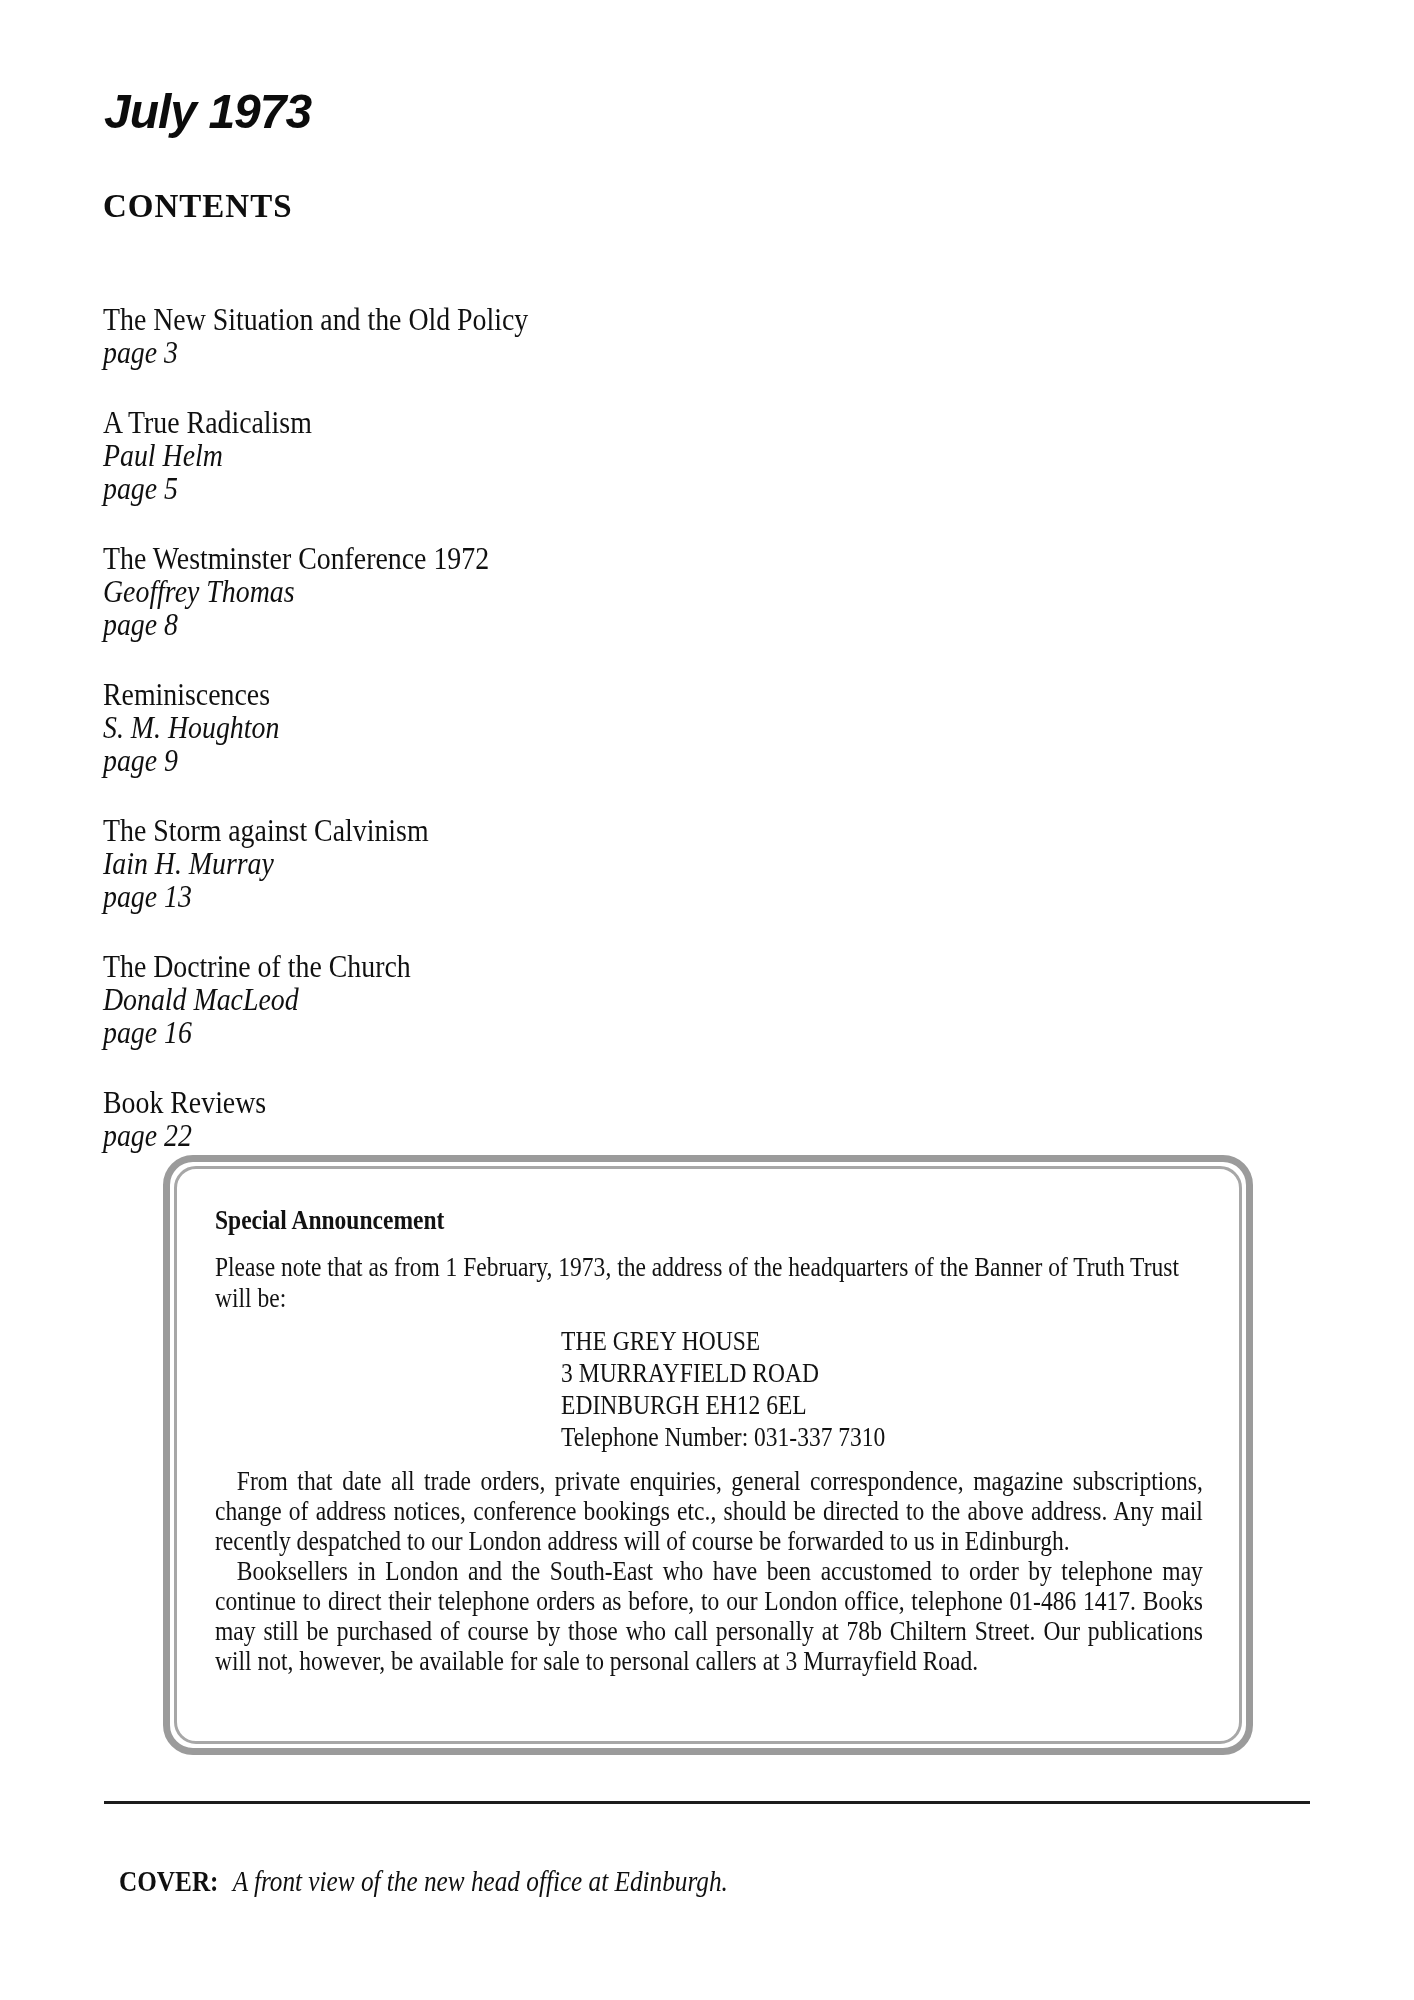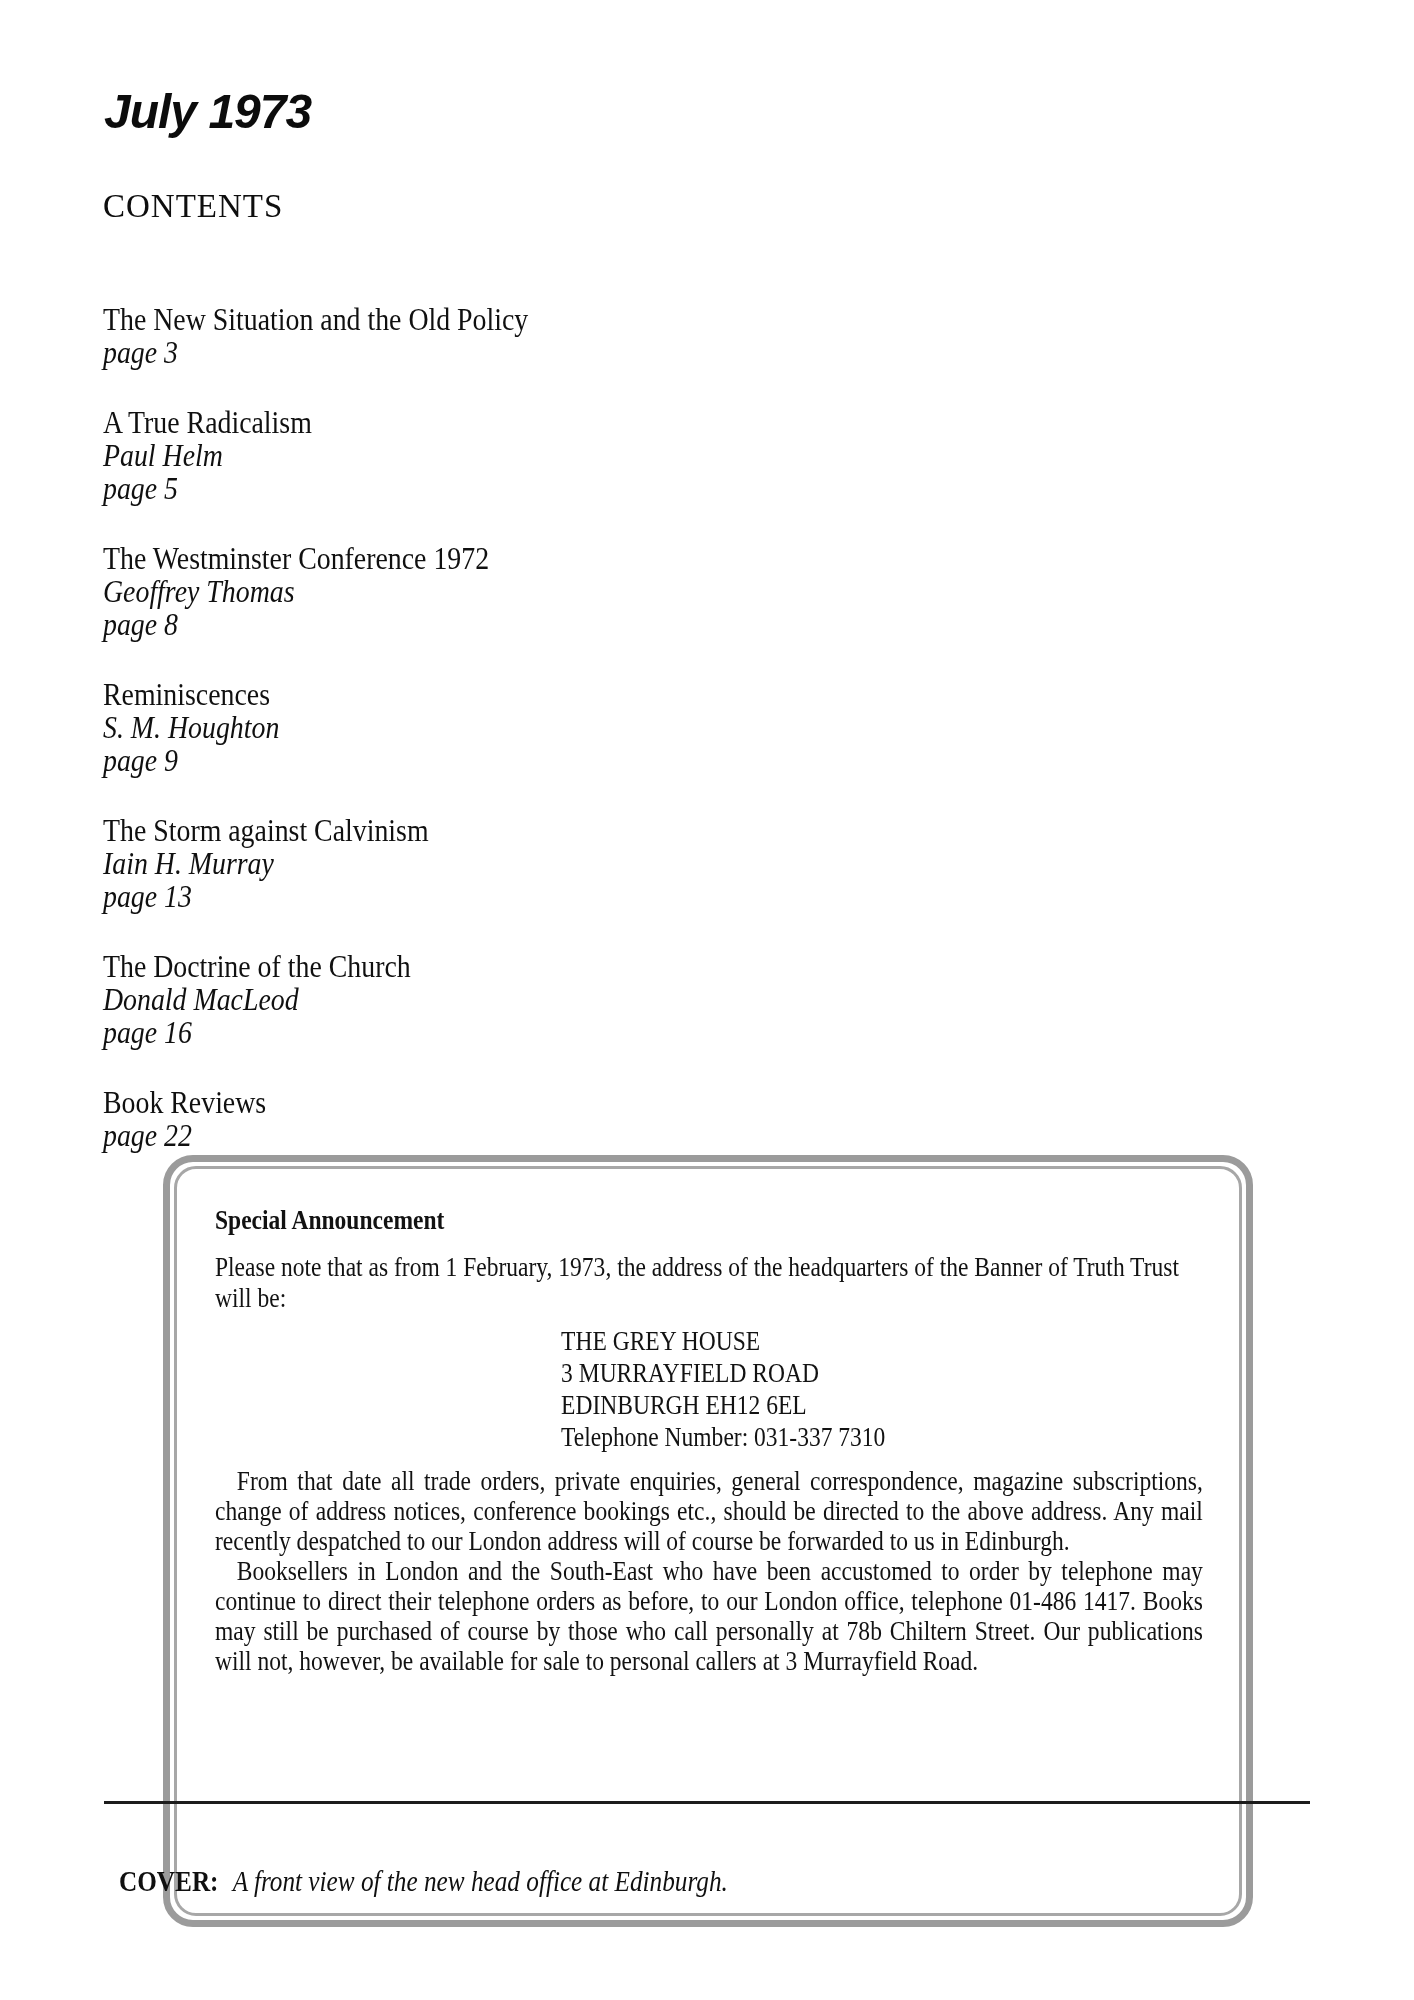--- a/index.html
+++ b/index.html
@@ -32,21 +32,21 @@
   }
 
   
   .contents-heading {
     position: absolute;
     left: 103px;
     top: 186px;
     margin: 0;
     font-size: 33px;
     line-height: 40px;
-    font-weight: 400;
+    font-weight: 700;
     letter-spacing: 1px;
     color: #0e0e0e;
   }
 
   
   .toc {
     position: absolute;
     left: 103px;
     top: 258px;
     width: 760px;
@@ -62,21 +62,21 @@
   .toc-item { margin: 0 0 37px 0; }
   .toc-title { font-style: normal; }
   .toc-author, .toc-page { font-style: italic; }
 
   
   .announcement-outer {
     position: absolute;
     left: 163px;
     top: 1155px;
     width: 1090px;
-    height: 772px;
+    height: 600px;
     box-sizing: border-box;
     border: 7px solid #9b9b9b;
     border-radius: 30px;
     padding: 4px;
     background: #ffffff;
   }
   .announcement-inner {
     box-sizing: border-box;
     height: 100%;
     border: 3px solid #a7a7a7;

